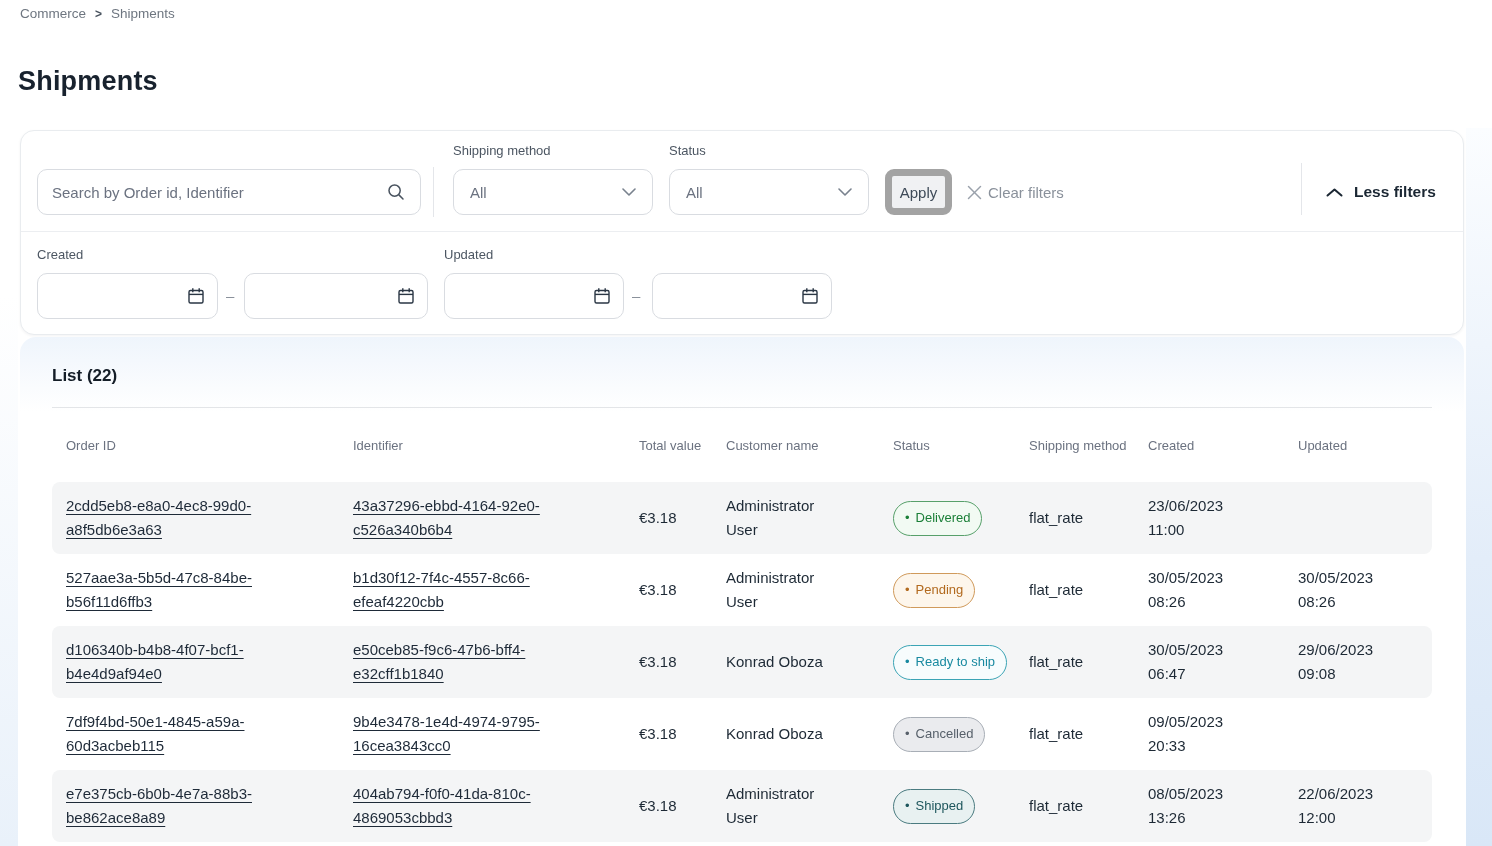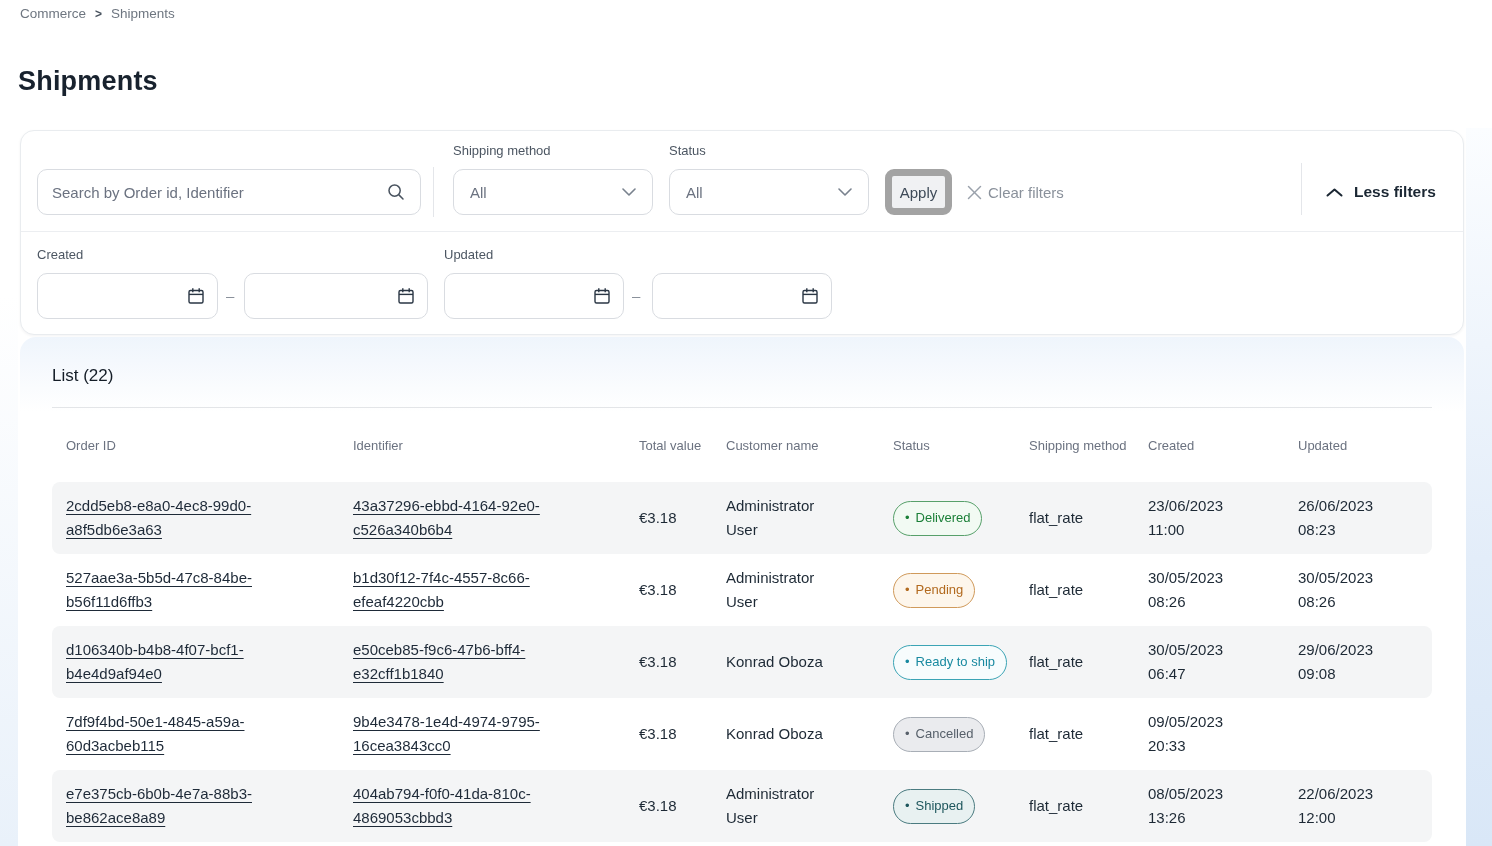--- a/index.html
+++ b/index.html
@@ -52,21 +52,21 @@
     padding:0 12px 0 14px; }
   .date-input input { flex:1; width:40px; border:none; outline:none; font-size:15px;
     color:#1d2935; background:transparent; font-family:"Liberation Sans", sans-serif; }
   .date-input .cal { display:flex; cursor:pointer; }
   .dash { position:absolute; top:156px; font-size:15px; color:#8a919b; }
 
   
   .list-section { position:absolute; left:20px; top:337px; width:1444px; height:509px;
     background:linear-gradient(180deg,#eff5fc 0px, #ffffff 75px);
     border-radius:16px 16px 0 0; }
-  .list-title { position:absolute; left:32px; top:29px; font-size:17px; font-weight:400;
+  .list-title { position:absolute; left:32px; top:29px; font-size:17px; font-weight:700;
     color:#141d27; }
   .list-divider { position:absolute; left:32px; top:70px; width:1380px; height:1px;
     background:#e3e5e8; }
   .grid-cols { display:grid;
     grid-template-columns:287px 286px 87px 167px 136px 119px 150px 134px;
     align-items:center; padding-left:14px; }
   .thead { position:absolute; left:32px; top:78px; width:1380px; height:62px;
     font-size:13px; color:#6b7280; }
   .thead .th { padding-right:14px; line-height:18px; }
   .rows { position:absolute; left:32px; top:145px; width:1380px; }
@@ -236,23 +236,20 @@
     <div class="cell customer">
       <span>Administrator User</span>
     </div>
     <div class="cell">
       <span class="badge" style="color: rgb(26, 127, 55); border-color: rgb(87, 160, 106); background: rgb(242, 250, 243);">Delivered</span>
     </div>
     <div class="cell">flat_rate</div>
     <div class="cell dt">
       <span>23/06/2023 11:00</span>
     </div>
-    <div class="cell dt">
-      <span>26/06/2023 08:23</span>
-    </div>
   </div>
 
   <div class="row grid-cols">
     <div class="cell">
       <a href="#">527aae3a-5b5d-47c8-84be-b56f11d6ffb3</a>
     </div>
     <div class="cell">
       <a href="#">b1d30f12-7f4c-4557-8c66-efeaf4220cbb</a>
     </div>
     <div class="cell">€3.18</div>

